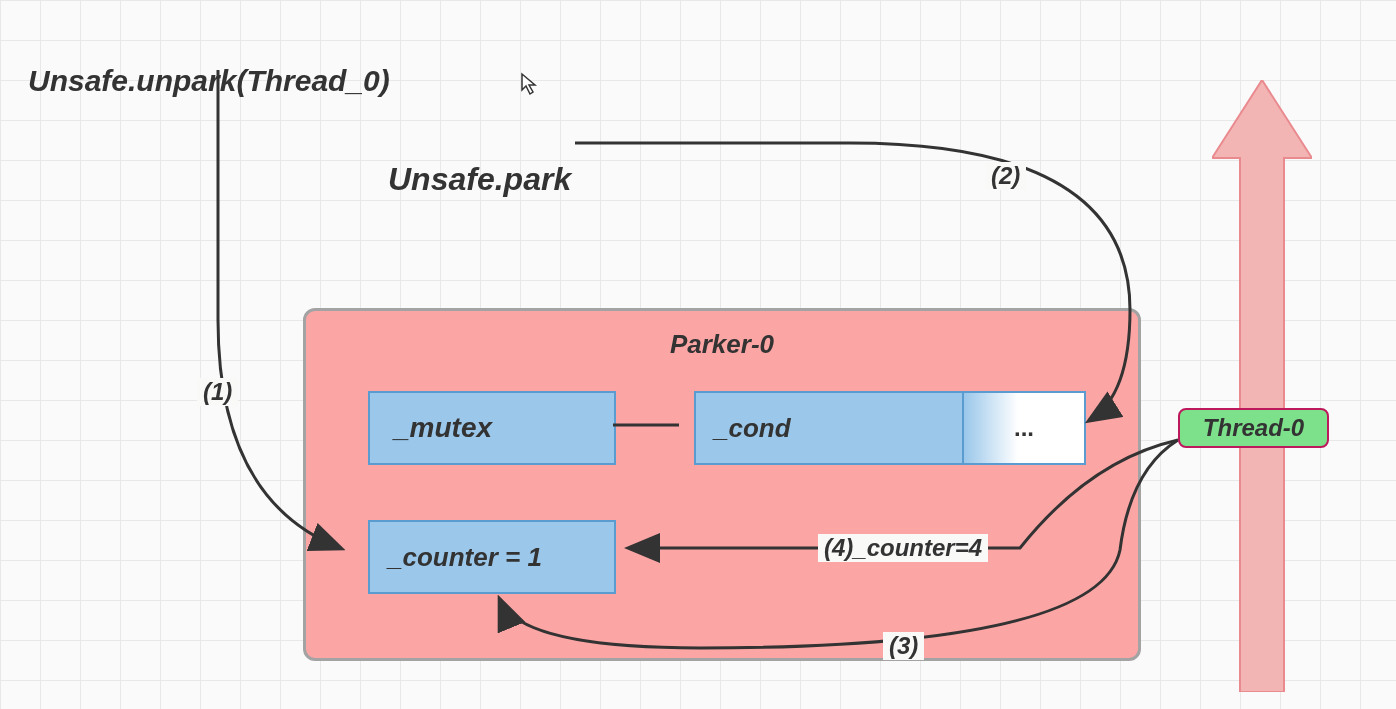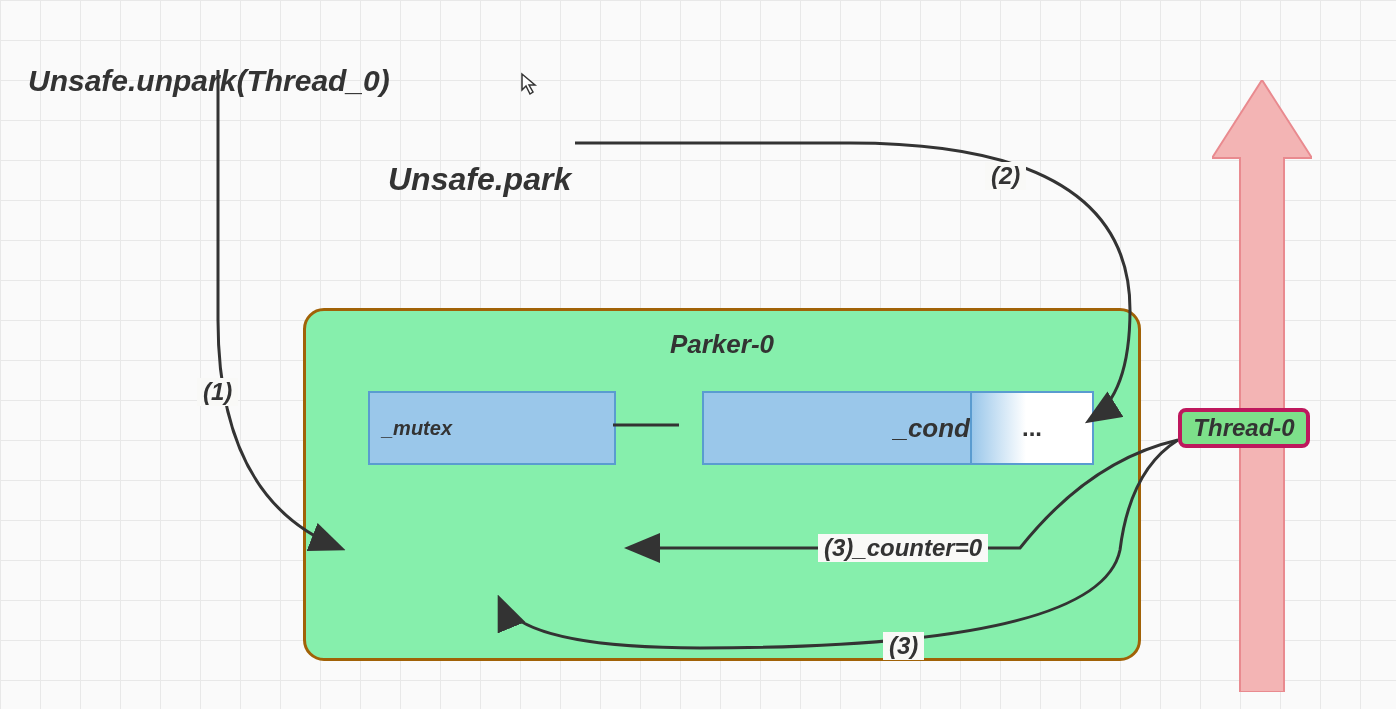--- a/index.html
+++ b/index.html
@@ -21,23 +21,23 @@
       font-weight: bold;
       color: #333;
       margin-top: 36px;
     }
     .parker-box {
       position: absolute;
       left: 303px;
       top: 308px;
       width: 838px;
       height: 353px;
-      background: #86efac;
-      border: 3px solid #a16207;
-      border-radius: 21px;
+      background: #fca5a5;
+      border: 3px solid #a3a3a3;
+      border-radius: 12px;
       z-index: 1;
     }
     .parker-title {
       position: absolute;
       top: 18px;
       width: 100%;
       text-align: center;
       font-size: 26px;
       font-weight: bold;
       font-style: italic;
@@ -46,37 +46,36 @@
     .mutex-box {
       position: absolute;
       left: 62px;
       top: 80px;
       width: 248px;
       height: 74px;
       background: #9ac7ea;
       border: 2px solid #5a9cd0;
       display: flex;
       align-items: center;
-      padding-left: 12px;
-      font-size: 20px;
+      padding-left: 24px;
+      font-size: 28px;
       font-weight: bold;
       font-style: italic;
       color: #333;
     }
     .cond-box {
       position: absolute;
-      left: 396px;
+      left: 388px;
       top: 80px;
       width: 392px;
       height: 74px;
       background: #9ac7ea;
       border: 2px solid #5a9cd0;
       display: flex;
       align-items: center;
-      text-align: right;
     }
     .cond-main {
       flex: 1;
       padding-left: 18px;
       font-size: 26px;
       font-weight: bold;
       font-style: italic;
       color: #333;
     }
     .cond-queue {
@@ -104,24 +103,24 @@
       padding-left: 18px;
       font-size: 26px;
       font-weight: bold;
       font-style: italic;
       color: #333;
     }
     .thread-badge {
       position: absolute;
       left: 1178px;
       top: 408px;
-      width: 132px;
+      width: 151px;
       height: 40px;
       background: #7de08a;
-      border: 4px solid #be185d;
+      border: 2px solid #be185d;
       border-radius: 8px;
       display: flex;
       align-items: center;
       justify-content: center;
       font-size: 24px;
       font-weight: bold;
       font-style: italic;
       color: #333;
       z-index: 3;
     }
@@ -164,34 +163,37 @@
 
 <div class="parker-box">
   <div class="parker-title">Parker-0</div>
   <div class="mutex-box">
       <span>_mutex</span>
     </div>
   <div class="cond-box">
     <div class="cond-main">_cond</div>
     <div class="cond-queue">...</div>
   </div>
+  <div class="counter-box">
+      <span>_counter = 1</span>
+    </div>
 </div>
 
 <div class="thread-badge">
     <span>Thread-0</span>
   </div>
 
 <svg class="big-arrow" viewBox="0 0 100 612">
   <polygon points="50,0 100,78 72,78 72,612 28,612 28,78 0,78" fill="#f3b4b4" stroke="#e98a8f" stroke-width="2"></polygon>
 </svg>
 
 <div class="step-label" style="left:197px; top:378px;">(1)</div>
 <div class="step-label" style="left:985px; top:162px;">(2)</div>
 <div class="step-label" style="left:883px; top:632px;">(3)</div>
-<div class="step-label" style="left:818px; top:534px;">(3)_counter=0</div>
+<div class="step-label" style="left:818px; top:534px;">(4)_counter=4</div>
 
 <svg class="svg-overlay">
   <defs>
     <marker id="arrowhead" markerWidth="12" markerHeight="12" refX="10" refY="5" orient="auto">
       <polygon points="0,0 12,5 0,10" fill="#333"></polygon>
     </marker>
   </defs>
 
   <path d="M 218 70 L 218 320 Q 218 500 340 548" stroke="#333" stroke-width="3" fill="none" marker-end="url(#arrowhead)"></path>
 

